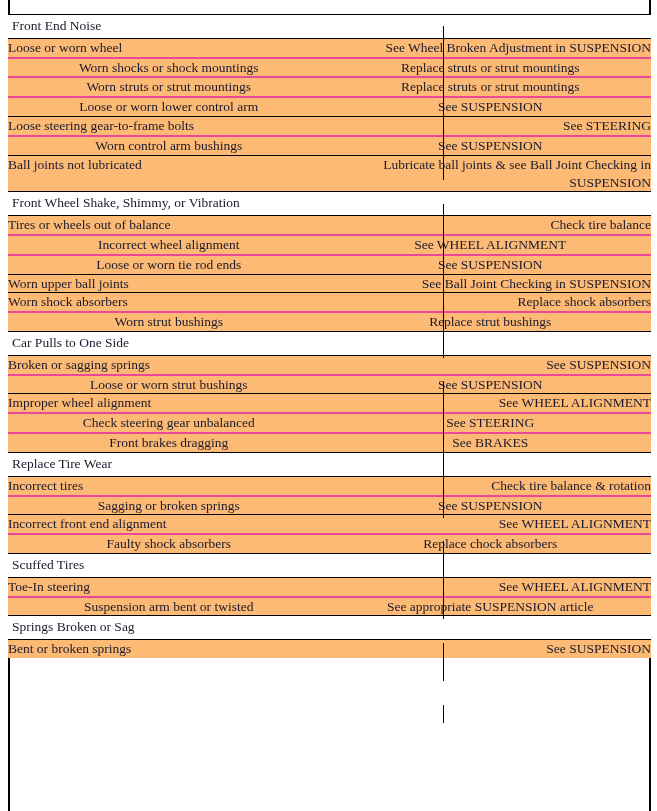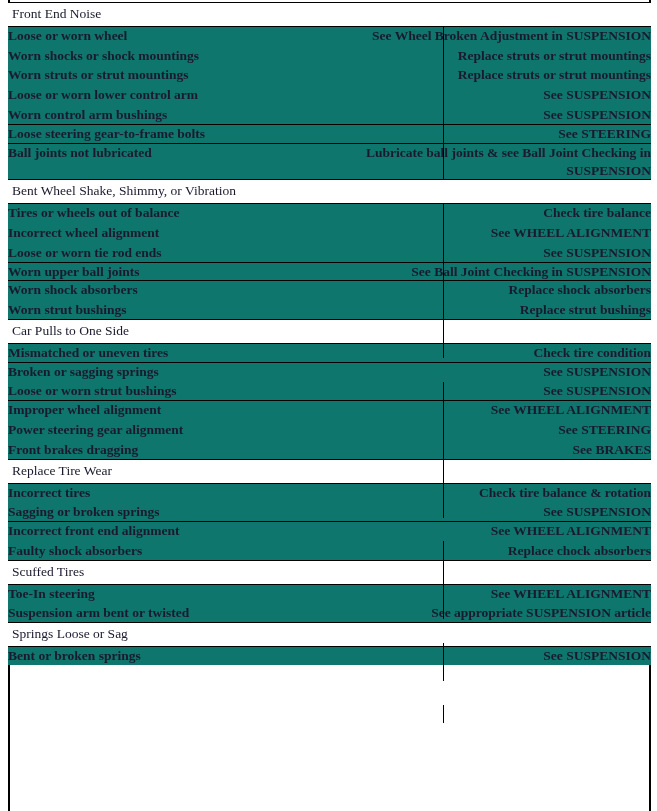--- a/index.html
+++ b/index.html
@@ -16,21 +16,21 @@
   }
   #sheet {
     position: relative;
     width: 657px;
     height: 811px;
     background: #ffffff;
   }
   table.tsb {
     position: absolute;
     left: 8px;
-    top: 2px;
+    top: 14px;
     width: 643px;
     border-collapse: collapse;
     table-layout: fixed;
     font-size: 13.5px;
     line-height: 1.32;
   }
   table.tsb td {
     padding: 0;
     vertical-align: top;
     border: 0;
@@ -54,35 +54,34 @@
 
   
   tr.section > td {
     padding: 2px 0 3px 4px;
     border-top: 1px solid #000000;
     border-bottom: 1px solid #000000;
     background: #ffffff;
     white-space: nowrap;
   }
   tr.item > td {
-    background: #0f766e;
-    font-weight: bold;
+    background: #fdba74;
   }
   td.cause {
     width: 435px;
     padding: 2px 4px 3px 20px;
     text-align: left;
   }
   td.corr {
     width: 206px;
     padding: 2px 2px 3px 4px;
     text-align: right;
   }
   
-  tr.sep-gray > td { border-top: 2px solid #0f766e; }
+  tr.sep-gray > td { border-top: 2px solid #ec4899; text-align: center; }
   tr.sep-black > td { border-top: 1px solid #000000; }
   tr.sep-none > td  { border-top: 0; }
 
   td.cause, td.corr { border-left: 0; }
   td.corr { border-left: 1px solid #000000; }
 
   tr.section > td { border-left: 0; }
 </style>
 </head>
 <body>
@@ -104,34 +103,34 @@
           <td class="corr">Replace struts or strut mountings</td>
         </tr>
         <tr class="item sep-gray">
           <td class="cause">Worn struts or strut mountings</td>
           <td class="corr">Replace struts or strut mountings</td>
         </tr>
         <tr class="item sep-gray">
           <td class="cause">Loose or worn lower control arm</td>
           <td class="corr">See SUSPENSION</td>
         </tr>
-        <tr class="item sep-gray">
-          <td class="cause">Worn control arm bushings</td>
-          <td class="corr">See SUSPENSION</td>
-        </tr>
         <tr class="item sep-black">
           <td class="cause">Loose steering gear-to-frame bolts</td>
           <td class="corr">See STEERING</td>
         </tr>
+        <tr class="item sep-gray">
+          <td class="cause">Worn control arm bushings</td>
+          <td class="corr">See SUSPENSION</td>
+        </tr>
         <tr class="item sep-black">
           <td class="cause">Ball joints not lubricated</td>
           <td class="corr">Lubricate ball joints &amp; see Ball Joint Checking in SUSPENSION</td>
         </tr>
         <tr class="section">
-          <td colspan="2">Bent Wheel Shake, Shimmy, or Vibration</td>
+          <td colspan="2">Front Wheel Shake, Shimmy, or Vibration</td>
         </tr>
         <tr class="item sep-none">
           <td class="cause">Tires or wheels out of balance</td>
           <td class="corr">Check tire balance</td>
         </tr>
         <tr class="item sep-gray">
           <td class="cause">Incorrect wheel alignment</td>
           <td class="corr">See WHEEL ALIGNMENT</td>
         </tr>
         <tr class="item sep-gray">
@@ -146,38 +145,34 @@
           <td class="cause">Worn shock absorbers</td>
           <td class="corr">Replace shock absorbers</td>
         </tr>
         <tr class="item sep-gray">
           <td class="cause">Worn strut bushings</td>
           <td class="corr">Replace strut bushings</td>
         </tr>
         <tr class="section">
           <td colspan="2">Car Pulls to One Side</td>
         </tr>
-        <tr class="item sep-none">
-          <td class="cause">Mismatched or uneven tires</td>
-          <td class="corr">Check tire condition</td>
-        </tr>
         <tr class="item sep-black">
           <td class="cause">Broken or sagging springs</td>
           <td class="corr">See SUSPENSION</td>
         </tr>
         <tr class="item sep-gray">
           <td class="cause">Loose or worn strut bushings</td>
           <td class="corr">See SUSPENSION</td>
         </tr>
         <tr class="item sep-black">
           <td class="cause">Improper wheel alignment</td>
           <td class="corr">See WHEEL ALIGNMENT</td>
         </tr>
         <tr class="item sep-gray">
-          <td class="cause">Power steering gear alignment</td>
+          <td class="cause">Check steering gear unbalanced</td>
           <td class="corr">See STEERING</td>
         </tr>
         <tr class="item sep-gray">
           <td class="cause">Front brakes dragging</td>
           <td class="corr">See BRAKES</td>
         </tr>
         <tr class="section">
           <td colspan="2">Replace Tire Wear</td>
         </tr>
         <tr class="item sep-none">
@@ -201,21 +196,21 @@
         </tr>
         <tr class="item sep-none">
           <td class="cause">Toe-In steering</td>
           <td class="corr">See WHEEL ALIGNMENT</td>
         </tr>
         <tr class="item sep-gray">
           <td class="cause">Suspension arm bent or twisted</td>
           <td class="corr">See appropriate SUSPENSION article</td>
         </tr>
         <tr class="section">
-          <td colspan="2">Springs Loose or Sag</td>
+          <td colspan="2">Springs Broken or Sag</td>
         </tr>
         <tr class="item sep-none">
           <td class="cause">Bent or broken springs</td>
           <td class="corr">See SUSPENSION</td>
         </tr>
       </tbody>
   </table>
 <div class="vmid" style="top: 26.3125px; height: 153.5px;"></div>
     <div class="vmid" style="top: 203.625px; height: 154.5px;"></div>
     <div class="vmid" style="top: 381.938px; height: 135.688px;"></div>

